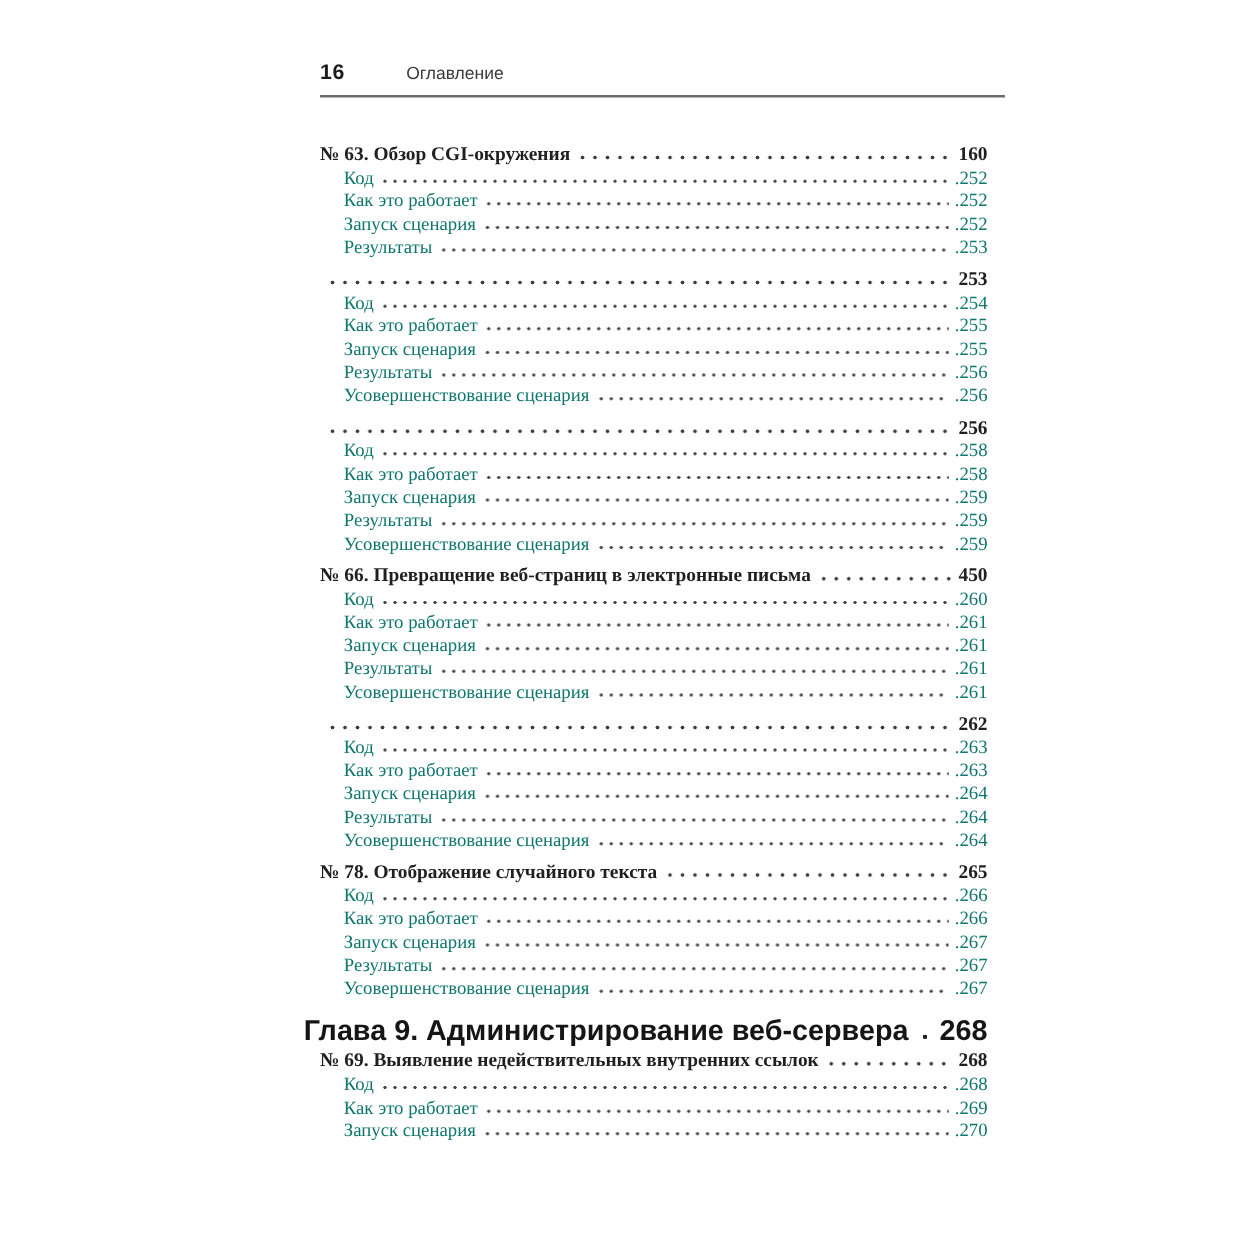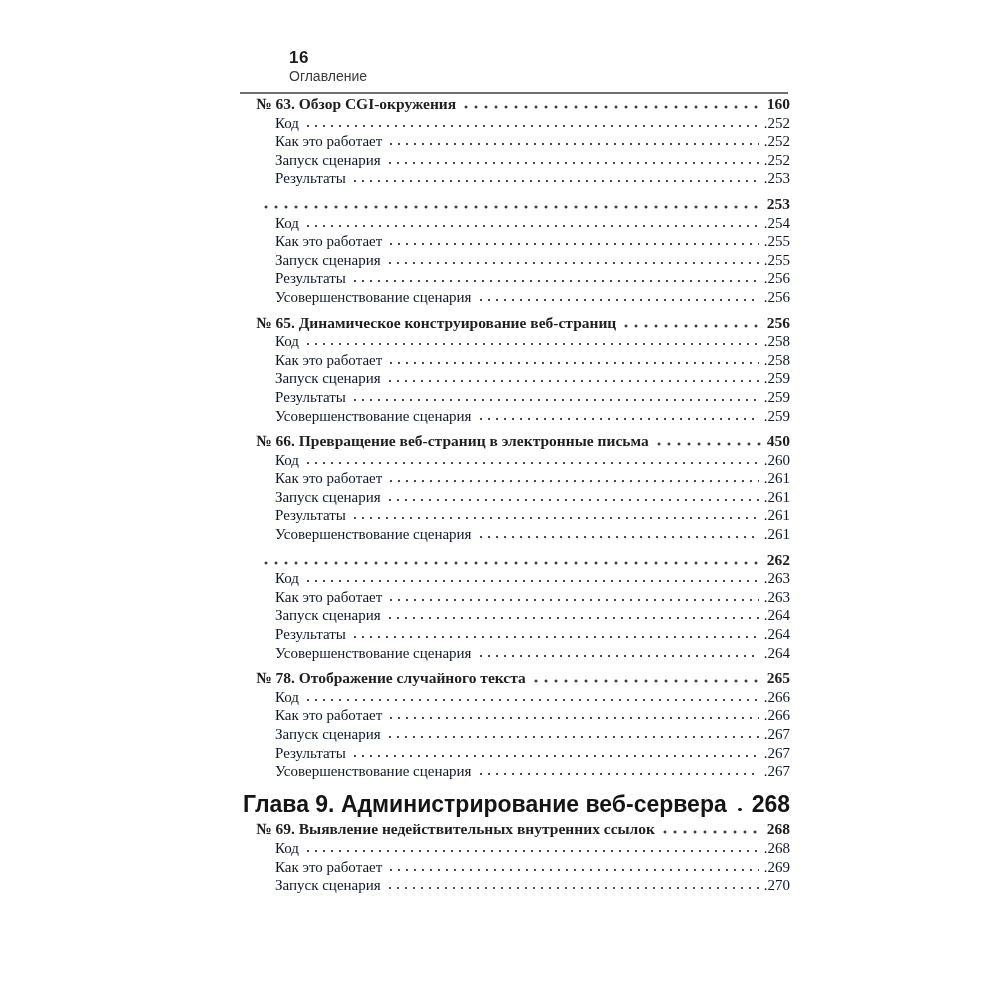--- a/index.html
+++ b/index.html
@@ -12,47 +12,46 @@
     width: 1000px;
     height: 1000px;
     background: #ffffff;
     overflow: hidden;
     font-family: "Liberation Serif", serif;
   }
 
   
   .header {
     position: absolute;
-    left: 240px;
+    left: 256px;
     top: 48px;
     width: 548px;
     display: flex;
     align-items: baseline;
     border-bottom: 2px solid #6e6e6e;
     padding-bottom: 8px;
     font-family: "Liberation Sans", sans-serif;
-    flex-direction: column;
   }
   .header .pgnum {
     font-size: 17px;
     font-weight: bold;
     color: #1c1c1c;
     letter-spacing: 0.5px;
   }
   .header .htitle {
     font-size: 14px;
     color: #3a3a3a;
     margin-left: 49px;
   }
 
   
   .toc {
     position: absolute;
     left: 243px;
-    top: 88px;
+    top: 108px;
     width: 547px;
   }
   .row {
     display: flex;
     align-items: baseline;
     line-height: 18.6px;
     white-space: nowrap;
   }
   .row .t { flex: 0 0 auto; }
   .row .p { flex: 0 0 auto; margin-left: 2px; }
@@ -79,21 +78,21 @@
   .row.entry .leader {
     background-image: radial-gradient(circle at 5px 2px, #3c3c3c 1.35px, rgba(0,0,0,0) 1.7px);
     background-size: 10px 4px;
   }
 
   
   .row.sub {
     padding-left: 32px;
     font-size: 15px;
     font-weight: normal;
-    color: #0f172a;
+    color: #0f766e;
   }
 
   
   .row.chapter {
     margin-top: 14px;
     padding-left: 0;
     font-family: "Liberation Sans", sans-serif;
     font-size: 23px;
     font-weight: bold;
     color: #151515;
@@ -164,21 +163,20 @@
       <span class="t">Результаты</span>
       <span class="leader"></span>
       <span class="p">.256</span>
     </div>
       <div class="row sub">
       <span class="t">Усовершенствование сценария</span>
       <span class="leader"></span>
       <span class="p">.256</span>
     </div>
       <div class="row entry">
-      <span class="t">№ 65. Динамическое конструирование веб-страниц</span>
       <span class="leader"></span>
       <span class="p">256</span>
     </div>
       <div class="row sub">
       <span class="t">Код</span>
       <span class="leader"></span>
       <span class="p">.258</span>
     </div>
       <div class="row sub">
       <span class="t">Как это работает</span>

